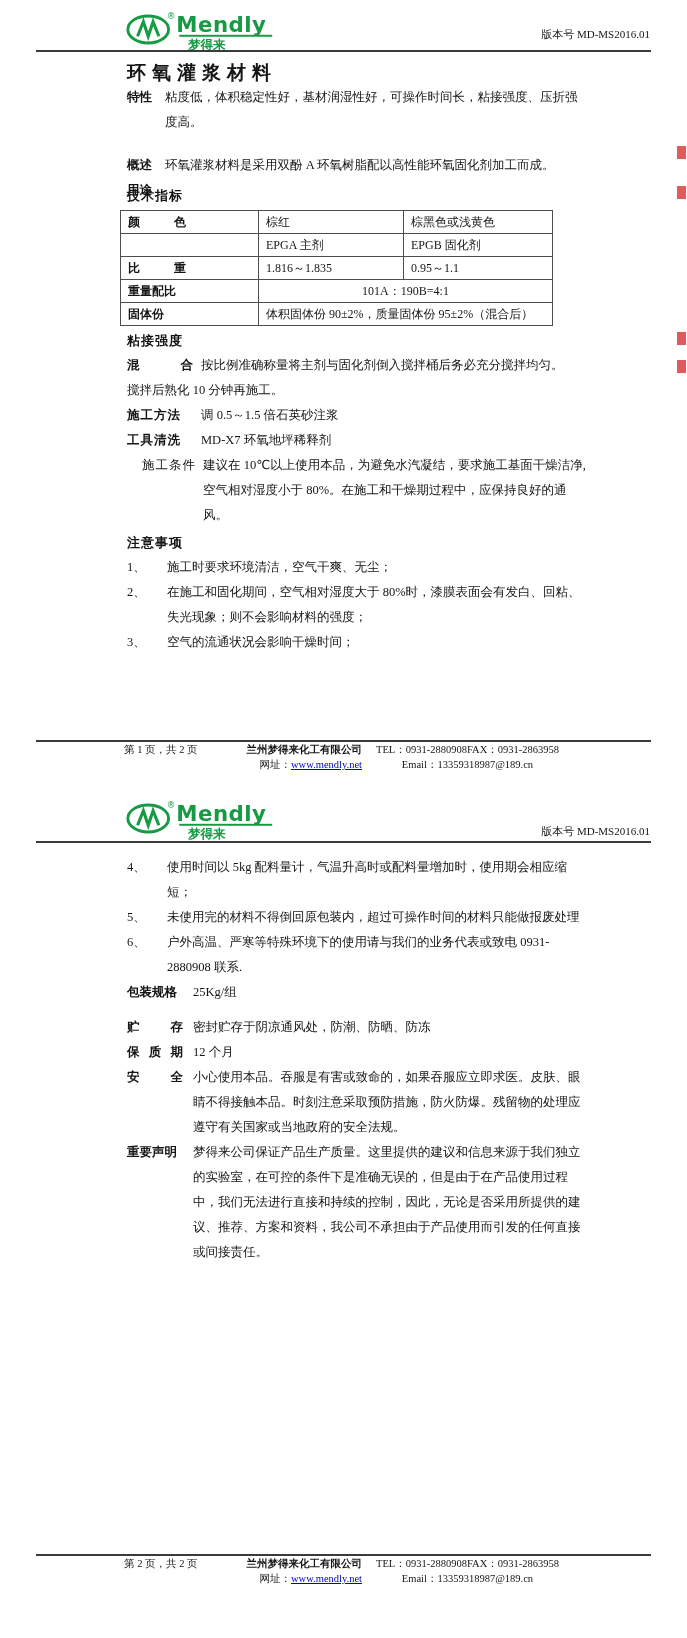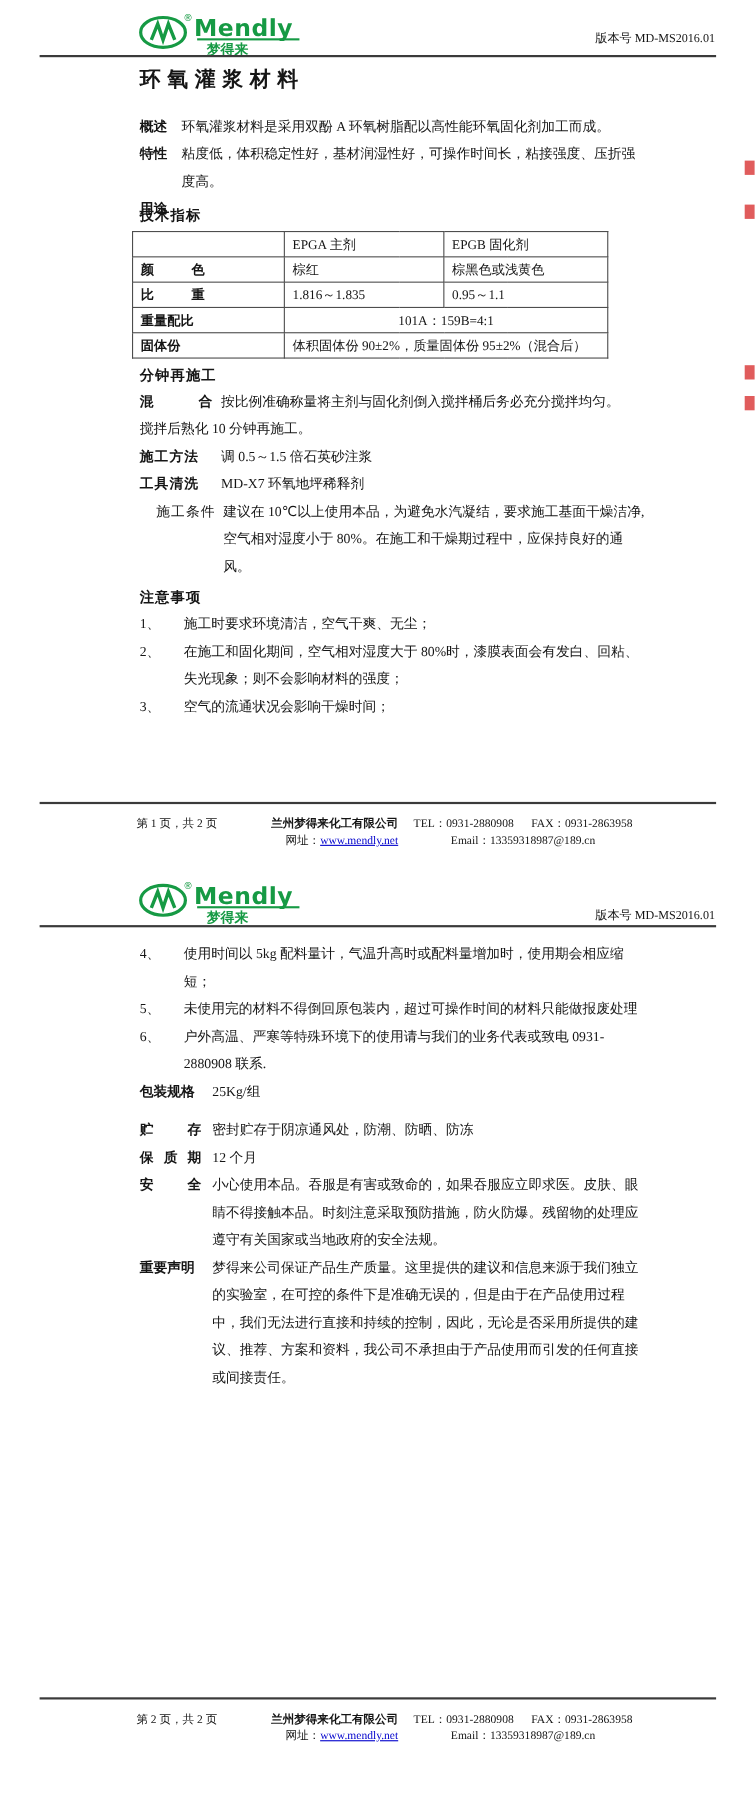--- a/index.html
+++ b/index.html
@@ -61,29 +61,29 @@
   
   .note{position:relative;margin:0 100px 0 127px;padding-left:40px;line-height:25px;}
   .note .num{position:absolute;left:0;top:0;}
 
   
   .hang2{position:relative;margin:0 96px 0 127px;padding-left:66px;line-height:25px;}
   .hang2 .hlbl{position:absolute;left:0;top:0;font-weight:bold;}
   .hang2 .hlbl.j{width:56px;text-align:justify;text-align-last:justify;}
 
   
-  .pfooter{position:absolute;left:36px;right:36px;border-top:2px solid var(--rule);padding-top:11px;
+  .pfooter{position:absolute;left:36px;right:36px;border-top:2px solid var(--rule);padding-top:0;
            display:flex;align-items:flex-start;font-size:10.5px;line-height:15px;}
   .page-1 .pfooter{bottom:8px;}
   .page-2 .pfooter{bottom:52px;}
   .f-page{margin-left:88px;white-space:nowrap;}
   .f-mid{margin-left:49px;text-align:right;white-space:nowrap;}
   .f-company{font-weight:bold;}
   .f-right{margin-left:14px;text-align:center;white-space:nowrap;}
-  .f-fax{margin-left:16px;}
+  .f-fax{}
   a.weblink{color:var(--link_blue);text-decoration:underline;cursor:pointer;}
 
   
   .mark{position:absolute;left:677px;width:9px;height:13px;background:var(--mark_red);}
   .mark-1{top:146px;} .mark-2{top:186px;} .mark-3{top:332px;} .mark-4{top:360px;}
 
   .spacer-top12{margin-top:12px;}
   .spacer-top5{margin-top:5px;}
   .spacer-top2{margin-top:2px;}
 </style>
@@ -100,70 +100,70 @@
       <text class="logo-fill" x="54" y="26" font-size="22" font-weight="bold" font-family="DejaVu Sans, sans-serif" letter-spacing="0.5">Mendly</text>
       <rect class="logo-fill" x="57" y="28.5" width="96" height="2"></rect>
       <text class="logo-fill" x="66" y="43" font-size="13" font-weight="bold">梦得来</text>
     </svg>
     <span class="version">版本号 MD-MS2016.01</span>
     <div class="hdr-rule"></div>
   </div>
 
   <div class="doc-title">环氧灌浆材料</div>
 
+  <p class="sect" style="margin-top:0">
+    <span class="slbl">特性</span>
+    <span>粘度低，体积稳定性好，基材润湿性好，可操作时间长，粘接强度、压折强度高。</span>
+  </p>
   <p class="sect sect-first">
     <span class="slbl">概述</span>
     <span>环氧灌浆材料是采用双酚 A 环氧树脂配以高性能环氧固化剂加工而成。</span>
-  </p>
-  <p class="sect" style="margin-top:0">
-    <span class="slbl">特性</span>
-    <span>粘度低，体积稳定性好，基材润湿性好，可操作时间长，粘接强度、压折强度高。</span>
   </p>
   <p class="sect" style="margin-top:0">
     <span class="slbl">用途</span>
   </p>
 
   <div class="heading spacer-top5">技术指标</div>
 
   <table class="spec">
     <colgroup>
         <col style="width:138px">
         <col style="width:104px">
         <col style="width:41px">
         <col style="width:57px">
         <col style="width:92px">
       </colgroup>
     <tbody>
       <tr>
+        <td class="lblcell"><span class="jlbl">颜 色</span></td>
+        <td colspan="2">棕红</td>
+        <td colspan="2">棕黑色或浅黄色</td>
+      </tr>
+      <tr>
         <td class="lblcell"></td>
         <td colspan="2">EPGA 主剂</td>
         <td colspan="2">EPGB 固化剂</td>
       </tr>
       <tr>
-        <td class="lblcell"><span class="jlbl">颜 色</span></td>
-        <td colspan="2">棕红</td>
-        <td colspan="2">棕黑色或浅黄色</td>
-      </tr>
-      <tr>
         <td class="lblcell"><span class="jlbl">比 重</span></td>
         <td colspan="2">1.816～1.835</td>
         <td colspan="2">0.95～1.1</td>
       </tr>
       <tr>
         <td class="lblcell">重量配比</td>
-        <td colspan="4" class="center">101A：159B=4:1</td>
+        <td colspan="4" class="center">101A：190B=4:1</td>
       </tr>
       <tr>
         <td class="lblcell">固体份</td>
         <td colspan="4">体积固体份 90±2%，质量固体份 95±2%（混合后）</td>
       </tr>
     </tbody>
   </table>
 
-  <div class="heading spacer-top2">分钟再施工</div>
+  <div class="heading spacer-top2">粘接强度</div>
 
   <p class="mix" style="margin-top:0">
     <span class="mlbl">混 合</span><span>按比例准确称量将主剂与固化剂倒入搅拌桶后务必充分搅拌均匀。</span>
   </p>
   <div class="cont">搅拌后熟化 10 分钟再施工。</div>
 
   <p class="mix" style="margin:0 100px 0 127px">
     <span class="mlbl" style="text-align-last:auto;letter-spacing:1px">施工方法</span><span>调 0.5～1.5 倍石英砂注浆</span>
   </p>
   <p class="mix" style="margin:0 100px 0 127px">

